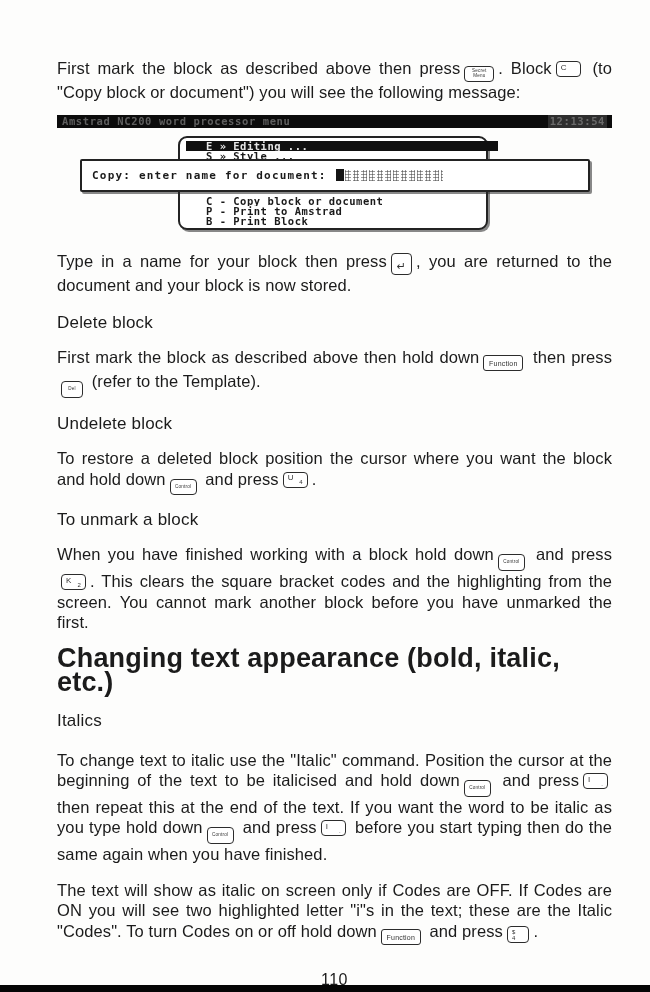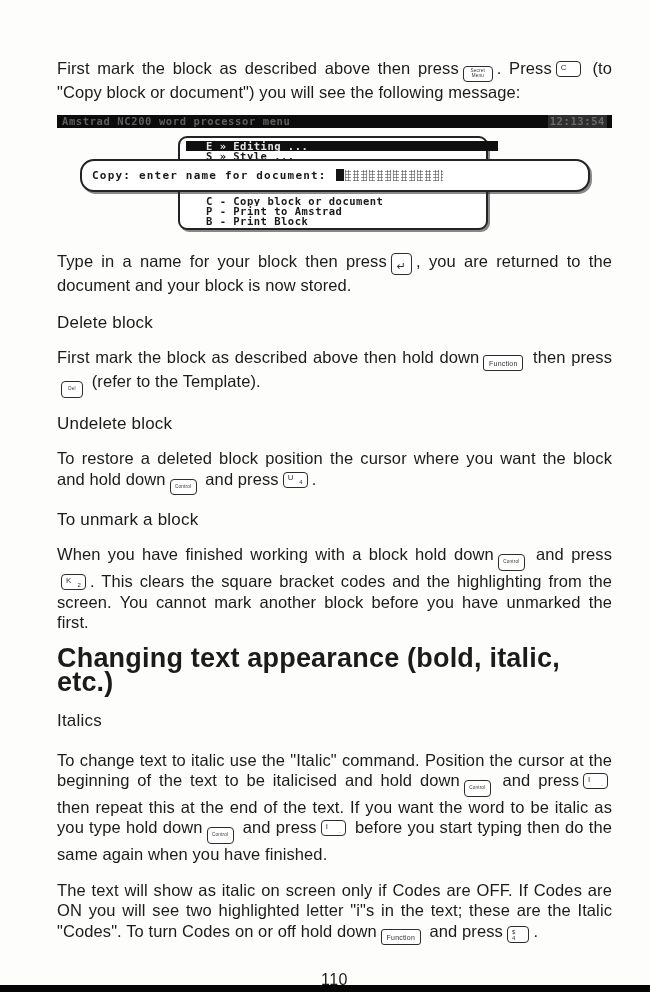--- a/index.html
+++ b/index.html
@@ -103,21 +103,21 @@
   }
   .menu-line{white-space:nowrap;overflow:hidden;padding-left:20px;}
   .menu-line.inv{
     background:#101010;color:#e6e6e6;
     width:calc(100% - 2px);
   }
   .menu-gap{height:35px;}
   .copy-dialog{
     position:absolute;left:23px;top:44px;width:510px;height:33px;
     background:#fff;
-    border:2px solid #232323;border-radius:14px;
+    border:2px solid #232323;border-radius:2px;
     box-shadow:2px 2px 0 rgba(40,40,40,0.55);
     box-sizing:border-box;
     z-index:2;
     display:flex;align-items:center;
     padding:0 0 0 10px;
     font-size:11px;letter-spacing:1.2px;
     color:#1a1a1a;
     white-space:nowrap;
   }
   .cursor-block{
@@ -143,21 +143,21 @@
     position:absolute;left:0;bottom:0;width:650px;height:7px;
     background:#050505;
   }
 </style>
 </head>
 <body>
 
 <div class="page">
   <div class="content">
 
-    <p class="body"><span>First mark the block as described above then press</span><span class="key key-2line"><span class="kl">Secret</span><span class="kl">Menu</span></span><span>.  Press</span><span class="key key-letter"><span class="kmain">C</span></span> <span>(to "Copy block or document") you will see the following message:</span></p>
+    <p class="body"><span>First mark the block as described above then press</span><span class="key key-2line"><span class="kl">Secret</span><span class="kl">Menu</span></span><span>.  Block</span><span class="key key-letter"><span class="kmain">C</span></span> <span>(to "Copy block or document") you will see the following message:</span></p>
 
     <div class="shot">
       <div class="status-bar">
         <span class="status-left">Amstrad NC200 word processor menu</span>
         <span class="status-time">12:13:54</span>
       </div>
       <div class="menu-box">
         <div class="menu-line inv">E » Editing ...</div>
         <div class="menu-line">S » Style ...</div>
         <div class="menu-gap"></div>

